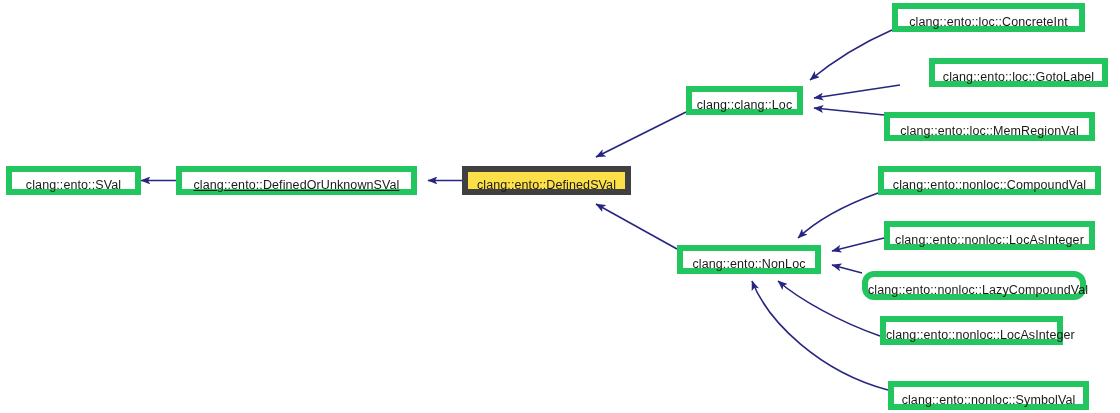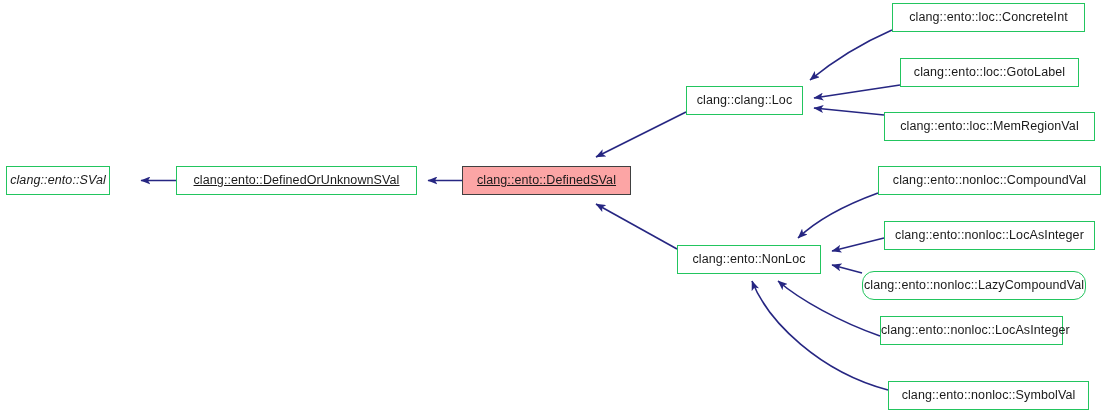--- a/index.html
+++ b/index.html
@@ -19,34 +19,33 @@
     position: absolute;
     left: 0;
     top: 0;
     width: 1120px;
     height: 413px;
     pointer-events: none;
   }
   .node {
     position: absolute;
     box-sizing: border-box;
-    border: 1px solid #22c55e;
+    border: 6px solid #22c55e;
     background: #ffffff;
     color: #1a1a1a;
     font-size: 12.5px;
     line-height: 27px;
     text-align: center;
     white-space: nowrap;
     height: 29px;
     letter-spacing: 0.1px;
   }
   .node.highlight {
-    background: #fca5a5;
+    background: #fde047;
     border-color: #404040;
-    text-decoration: underline;
   }
 </style>
 </head>
 <body>
 
 <div id="diagram">
 
   <svg id="edge-layer" viewBox="0 0 1120 413" width="1120" height="413" xmlns="http://www.w3.org/2000/svg">
     <defs>
       <marker id="arrowhead" markerWidth="10" markerHeight="8" refX="9.4" refY="4" orient="auto" markerUnits="userSpaceOnUse">
@@ -76,26 +75,26 @@
 
       <path d="M862,273 L832,265"></path>
 
       <path d="M880,336 C840,322 800,300 778,281"></path>
 
       <path d="M888,390 C820,372 768,322 752,281"></path>
     </g>
   </svg>
 
   <div id="node-container">
-      <div class="node" style="left: 6px; top: 166px; width: 104px; font-style: italic;">clang::ento::SVal</div>
+      <div class="node" style="left: 6px; top: 166px; width: 135px;">clang::ento::SVal</div>
       <div class="node" style="left: 176px; top: 166px; width: 241px; text-decoration: underline;">clang::ento::DefinedOrUnknownSVal</div>
       <div class="node highlight" style="left: 462px; top: 166px; width: 169px;">clang::ento::DefinedSVal</div>
       <div class="node" style="left: 686px; top: 86px; width: 117px;">clang::clang::Loc</div>
       <div class="node" style="left: 892px; top: 3px; width: 193px;">clang::ento::loc::ConcreteInt</div>
-      <div class="node" style="left: 900px; top: 58px; width: 179px;">clang::ento::loc::GotoLabel</div>
+      <div class="node" style="left: 929px; top: 58px; width: 179px;">clang::ento::loc::GotoLabel</div>
       <div class="node" style="left: 884px; top: 112px; width: 211px;">clang::ento::loc::MemRegionVal</div>
       <div class="node" style="left: 677px; top: 245px; width: 144px;">clang::ento::NonLoc</div>
       <div class="node" style="left: 878px; top: 166px; width: 223px;">clang::ento::nonloc::CompoundVal</div>
       <div class="node" style="left: 884px; top: 221px; width: 211px;">clang::ento::nonloc::LocAsInteger</div>
       <div class="node" style="left: 862px; top: 271px; width: 224px; border-radius: 12px;">clang::ento::nonloc::LazyCompoundVal</div>
       <div class="node" style="left: 880px; top: 316px; width: 183px;">clang::ento::nonloc::LocAsInteger</div>
       <div class="node" style="left: 888px; top: 381px; width: 201px;">clang::ento::nonloc::SymbolVal</div>
     </div>
 
 </div>

